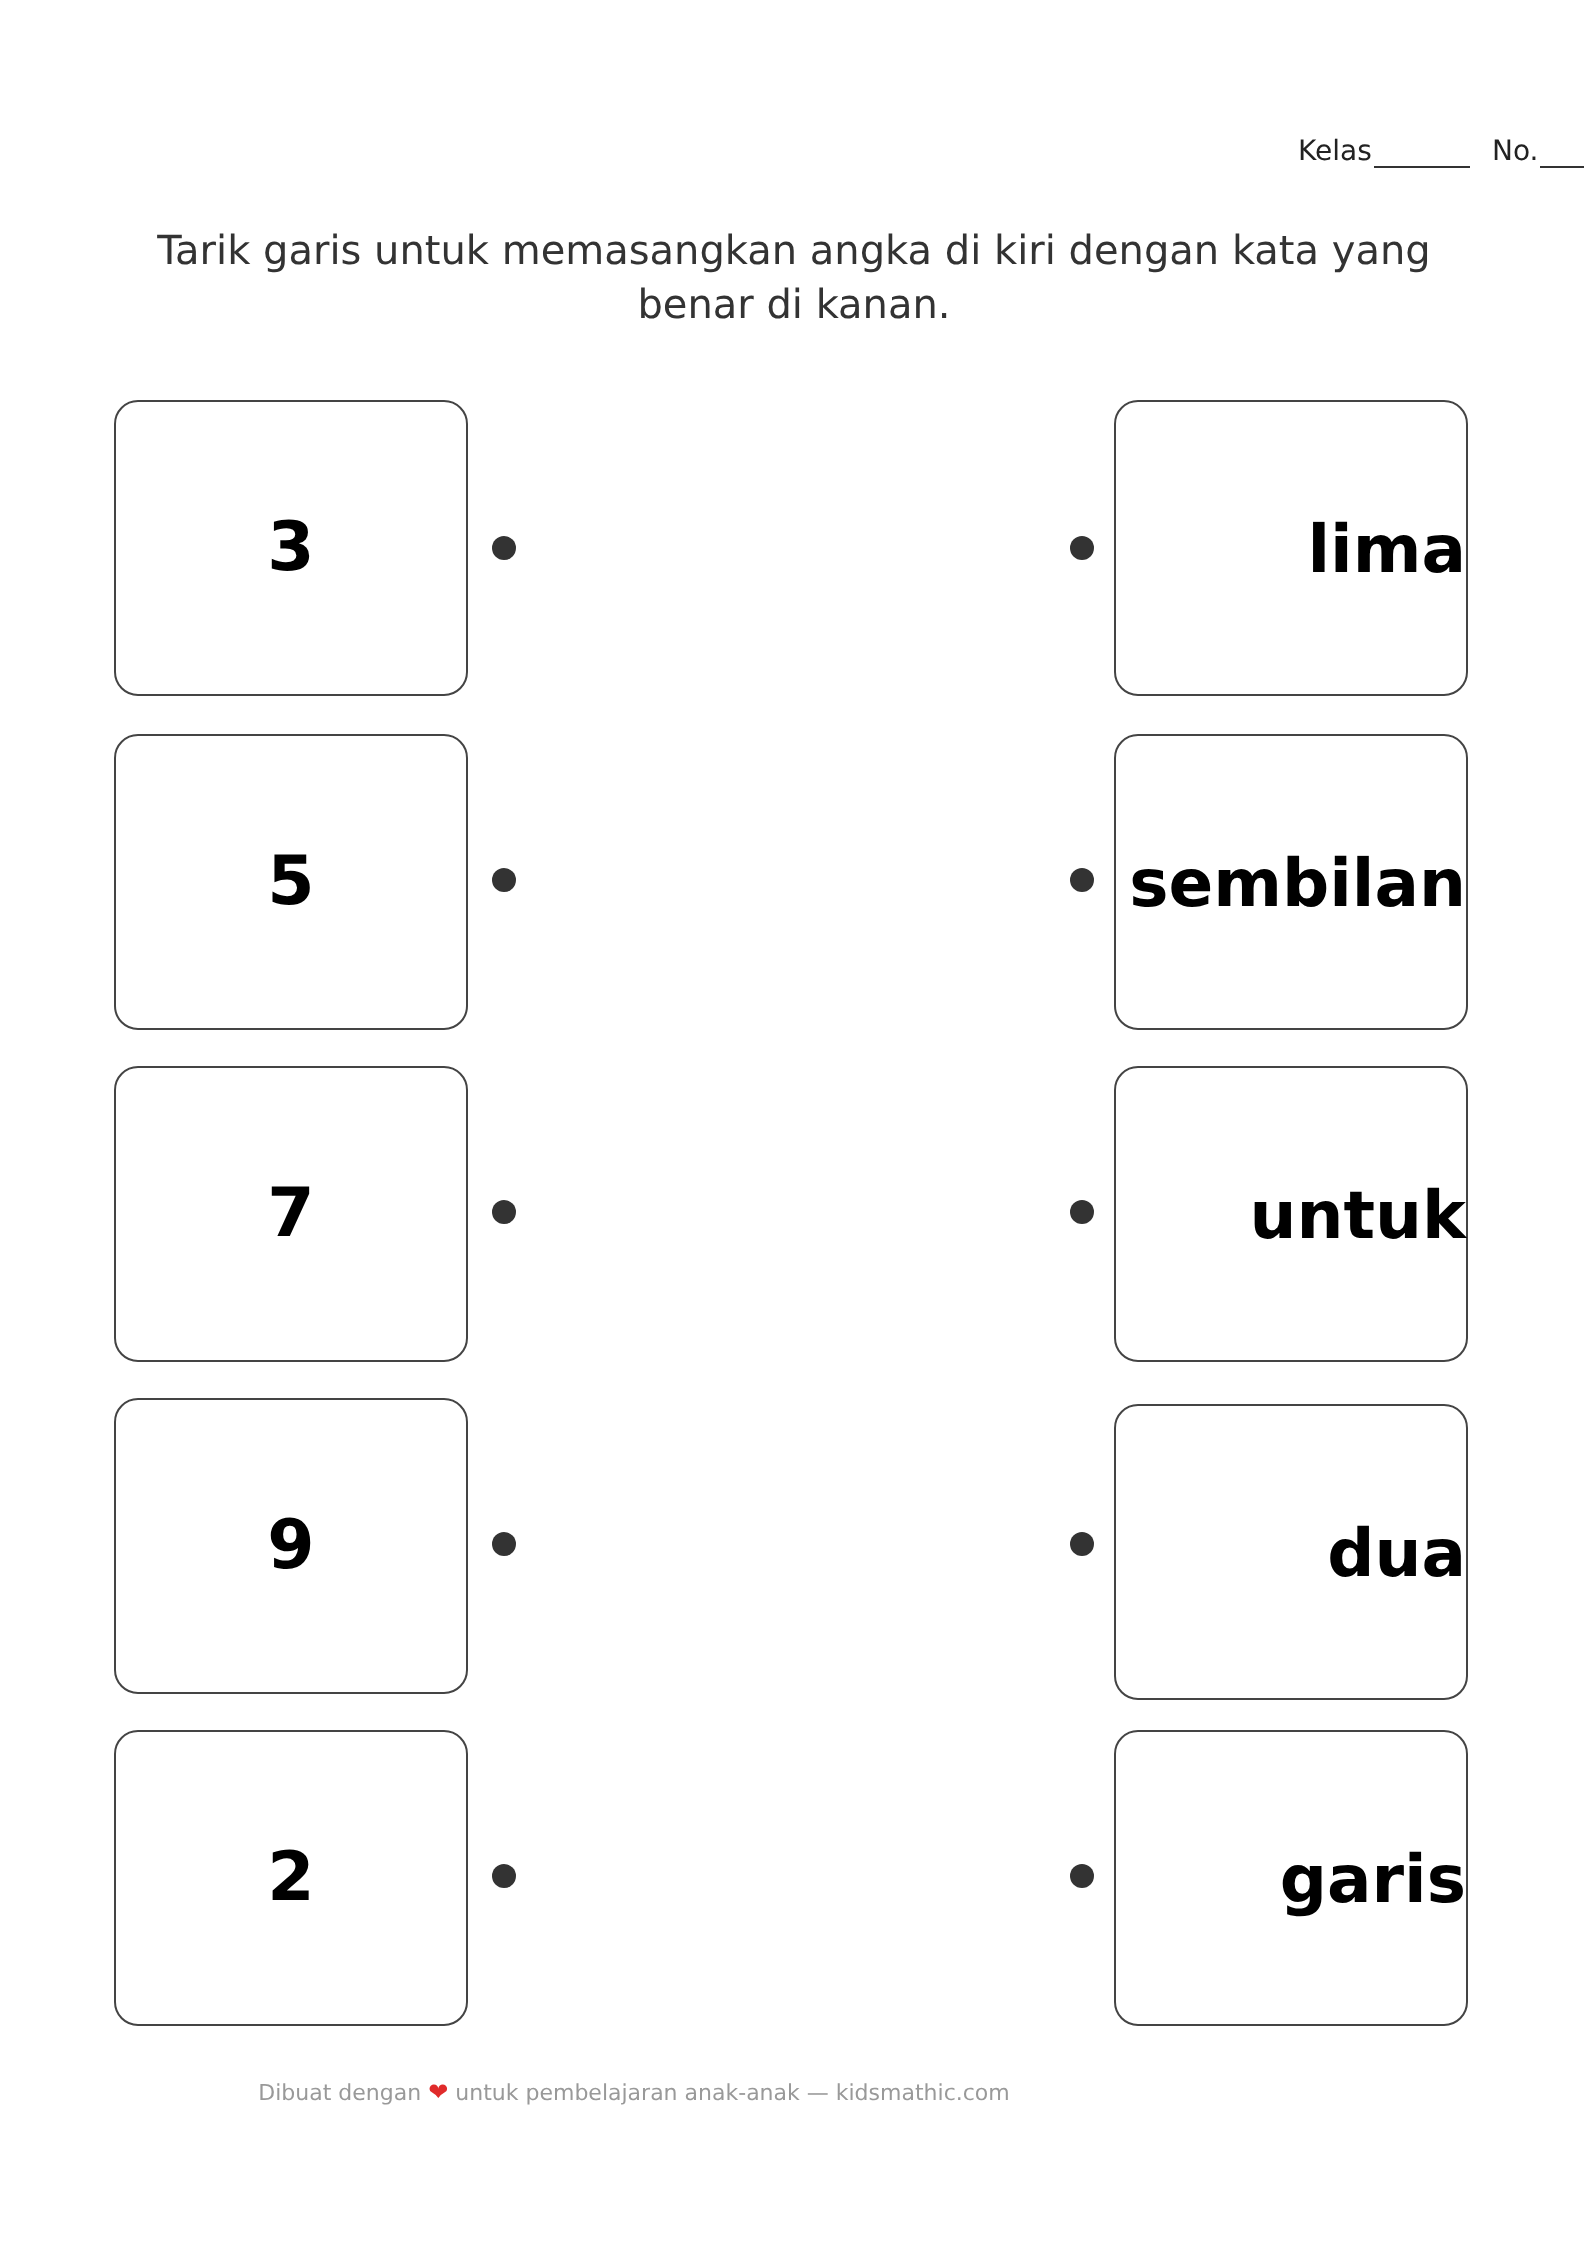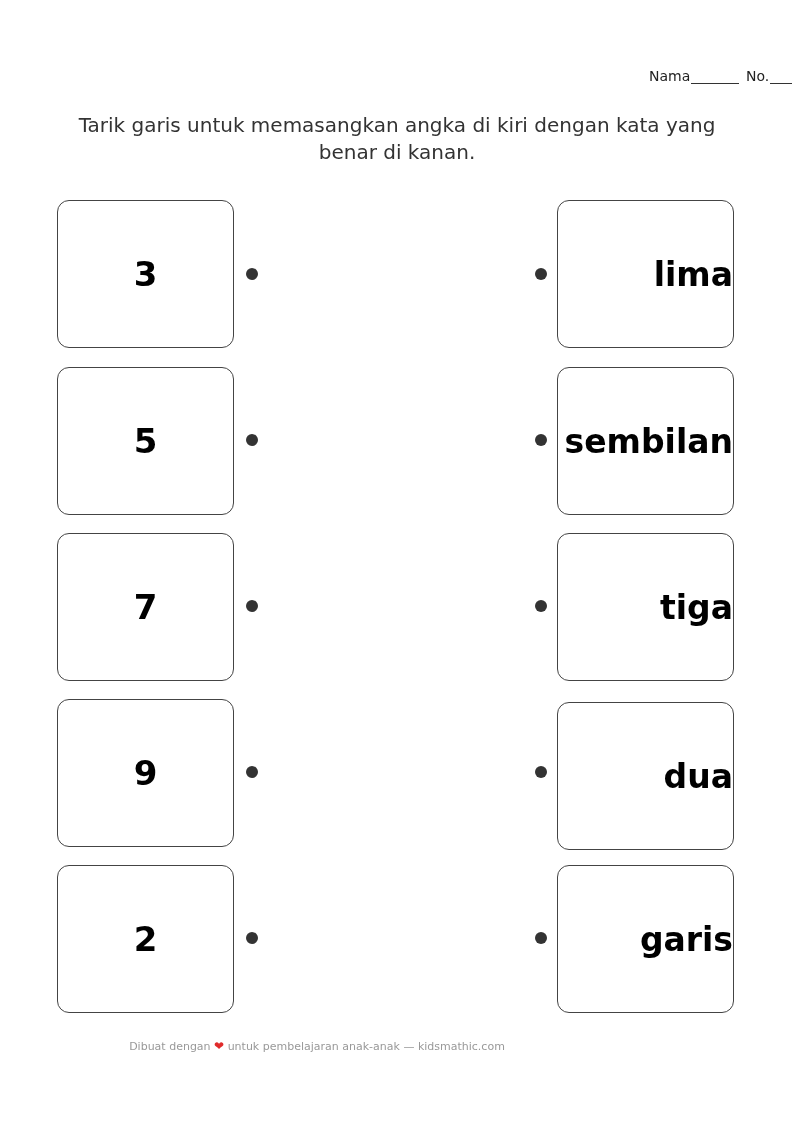--- a/index.html
+++ b/index.html
@@ -14,21 +14,21 @@
   .box.right { left:557px; font-size:33px;justify-content:flex-end; }
   .dot { position:absolute; width:12px; height:12px; border-radius:50%; background:#333; }
   .footer { position:absolute; top:1039px; left:0; width:634px; text-align:center; font-size:11px; color:#999; }
   .heart { color:#e02b2b; font-size:12px; }
 </style>
 </head>
 <body>
 
 <div class="header">
   <div class="hf" style="left:592px">
-    <span class="lbl">Nama</span>
+    <span class="lbl">Kelas</span>
     <span class="line" style="width:48px"></span>
   </div>
   <div class="hf" style="left:689px">
     <span class="lbl">No.</span>
     <span class="line" style="width:22px"></span>
   </div>
 </div>
 
 <div class="instr">Tarik garis untuk memasangkan angka di kiri dengan kata yang benar di kanan.</div>
 
@@ -51,21 +51,21 @@
   <div class="box right" style="top:367px">
       <span>sembilan</span>
     </div>
 
   <div class="box left" style="top:533px">
       <span>7</span>
     </div>
   <div class="dot" style="left:246px; top:600px"></div>
   <div class="dot" style="left:535px; top:600px"></div>
   <div class="box right" style="top:533px">
-      <span>tiga</span>
+      <span>untuk</span>
     </div>
 
   <div class="box left" style="top:699px">
       <span>9</span>
     </div>
   <div class="dot" style="left:246px; top:766px"></div>
   <div class="dot" style="left:535px; top:766px"></div>
   <div class="box right" style="top:702px">
       <span>dua</span>
     </div>

